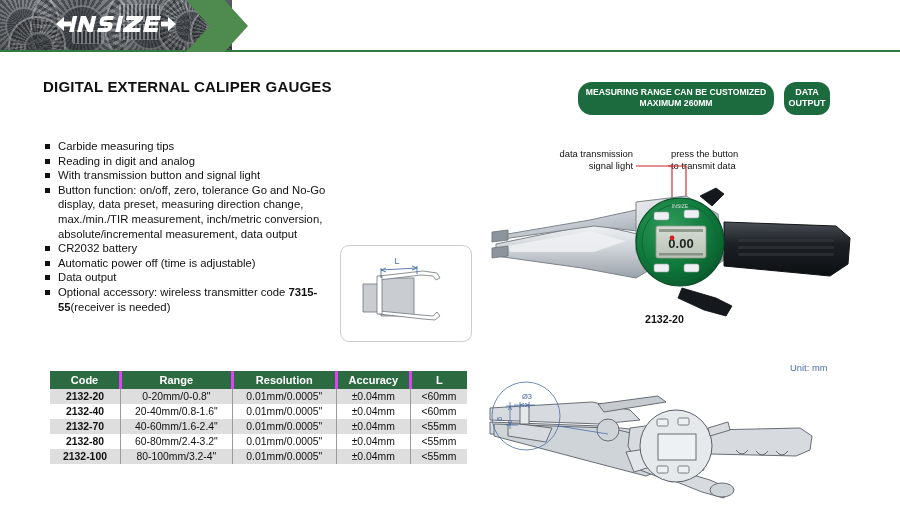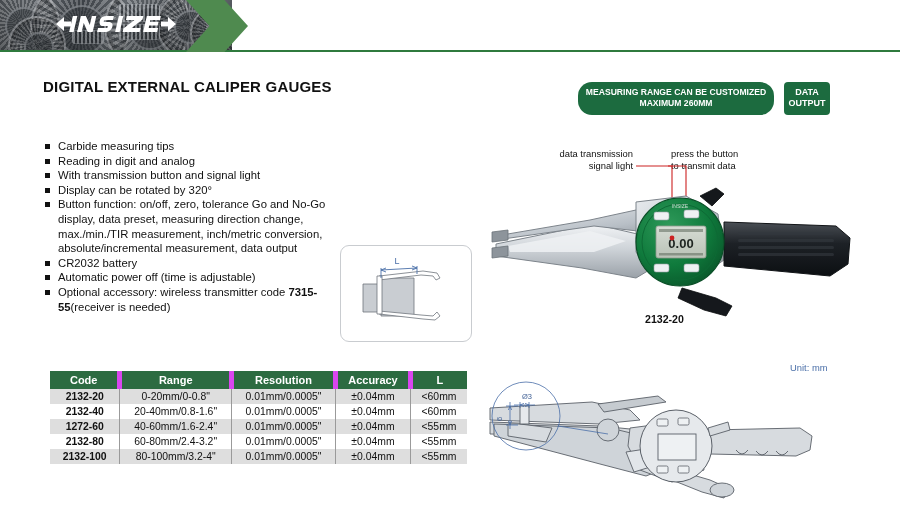--- a/index.html
+++ b/index.html
@@ -116,21 +116,21 @@
     line-height: 11px;
     text-align: center;
   }
   #badge-data {
     position: absolute;
     left: 784px; top: 82px;
     width: 46px;
     padding: 5px 4px 6px;
     box-sizing: border-box;
     background: #1c6b3f;
-    border-radius: 4px;
+    border-radius: 12px;
     color: #fff;
     font-size: 9px;
     font-weight: bold;
     line-height: 11px;
     text-align: center;
   }
 
   
   #features {
     position: absolute;
@@ -204,21 +204,21 @@
     border-collapse: collapse;
     font-size: 10.4px;
   }
   #spec-table th {
     background: #2c6b41;
     color: #ffffff;
     font-weight: bold;
     font-size: 11px;
     padding: 3px 4px;
     text-align: center;
-    border-right: 5px solid #d946ef;
+    border-right: 3px solid #d946ef;
     white-space: nowrap;
   }
   #spec-table th:last-child { border-right: none; }
   #spec-table td {
     padding: 2px 5px;
     text-align: center;
     border-right: 1px solid #9a9a9a;
     white-space: nowrap;
     color: #111;
   }
@@ -285,24 +285,24 @@
 </div>
 <div id="badge-data">
   <span>DATA</span><br>
   <span>OUTPUT</span>
 </div>
 
 <ul id="features">
   <li><span>Carbide measuring tips</span></li>
   <li><span>Reading in digit and analog</span></li>
   <li><span>With transmission button and signal light</span></li>
-  <li><span>Display can be rotated by 320°</span></li>
   <li><span>Button function: on/off, zero, tolerance Go and No-Go display, data preset, measuring direction change, max./min./TIR measurement, inch/metric conversion, absolute/incremental measurement, data output</span></li>
   <li><span>CR2032 battery</span></li>
   <li><span>Automatic power off (time is adjustable)</span></li>
+  <li><span>Data output</span></li>
   <li><span>Optional accessory: wireless transmitter code </span><b>7315-55</b><span>(receiver is needed)</span></li>
 </ul>
 
 <div id="l-box">
   <svg width="130" height="95" viewBox="0 0 130 95">
     <g fill="#c9cdd2" stroke="#6f757c" stroke-width="0.8" stroke-linejoin="round">
       <rect x="22" y="38" width="16" height="28"></rect>
       <rect x="40" y="32" width="33" height="38" fill="#c9cdd2"></rect>
     </g>
     <g fill="#ffffff" stroke="#6f757c" stroke-width="0.8" stroke-linejoin="round">
@@ -432,21 +432,21 @@
       <td>&lt;60mm</td>
     </tr>
     <tr>
       <td class="code">2132-40</td>
       <td>20-40mm/0.8-1.6"</td>
       <td>0.01mm/0.0005"</td>
       <td>±0.04mm</td>
       <td>&lt;60mm</td>
     </tr>
     <tr>
-      <td class="code">1272-60</td>
+      <td class="code">2132-70</td>
       <td>40-60mm/1.6-2.4"</td>
       <td>0.01mm/0.0005"</td>
       <td>±0.04mm</td>
       <td>&lt;55mm</td>
     </tr>
     <tr>
       <td class="code">2132-80</td>
       <td>60-80mm/2.4-3.2"</td>
       <td>0.01mm/0.0005"</td>
       <td>±0.04mm</td>

